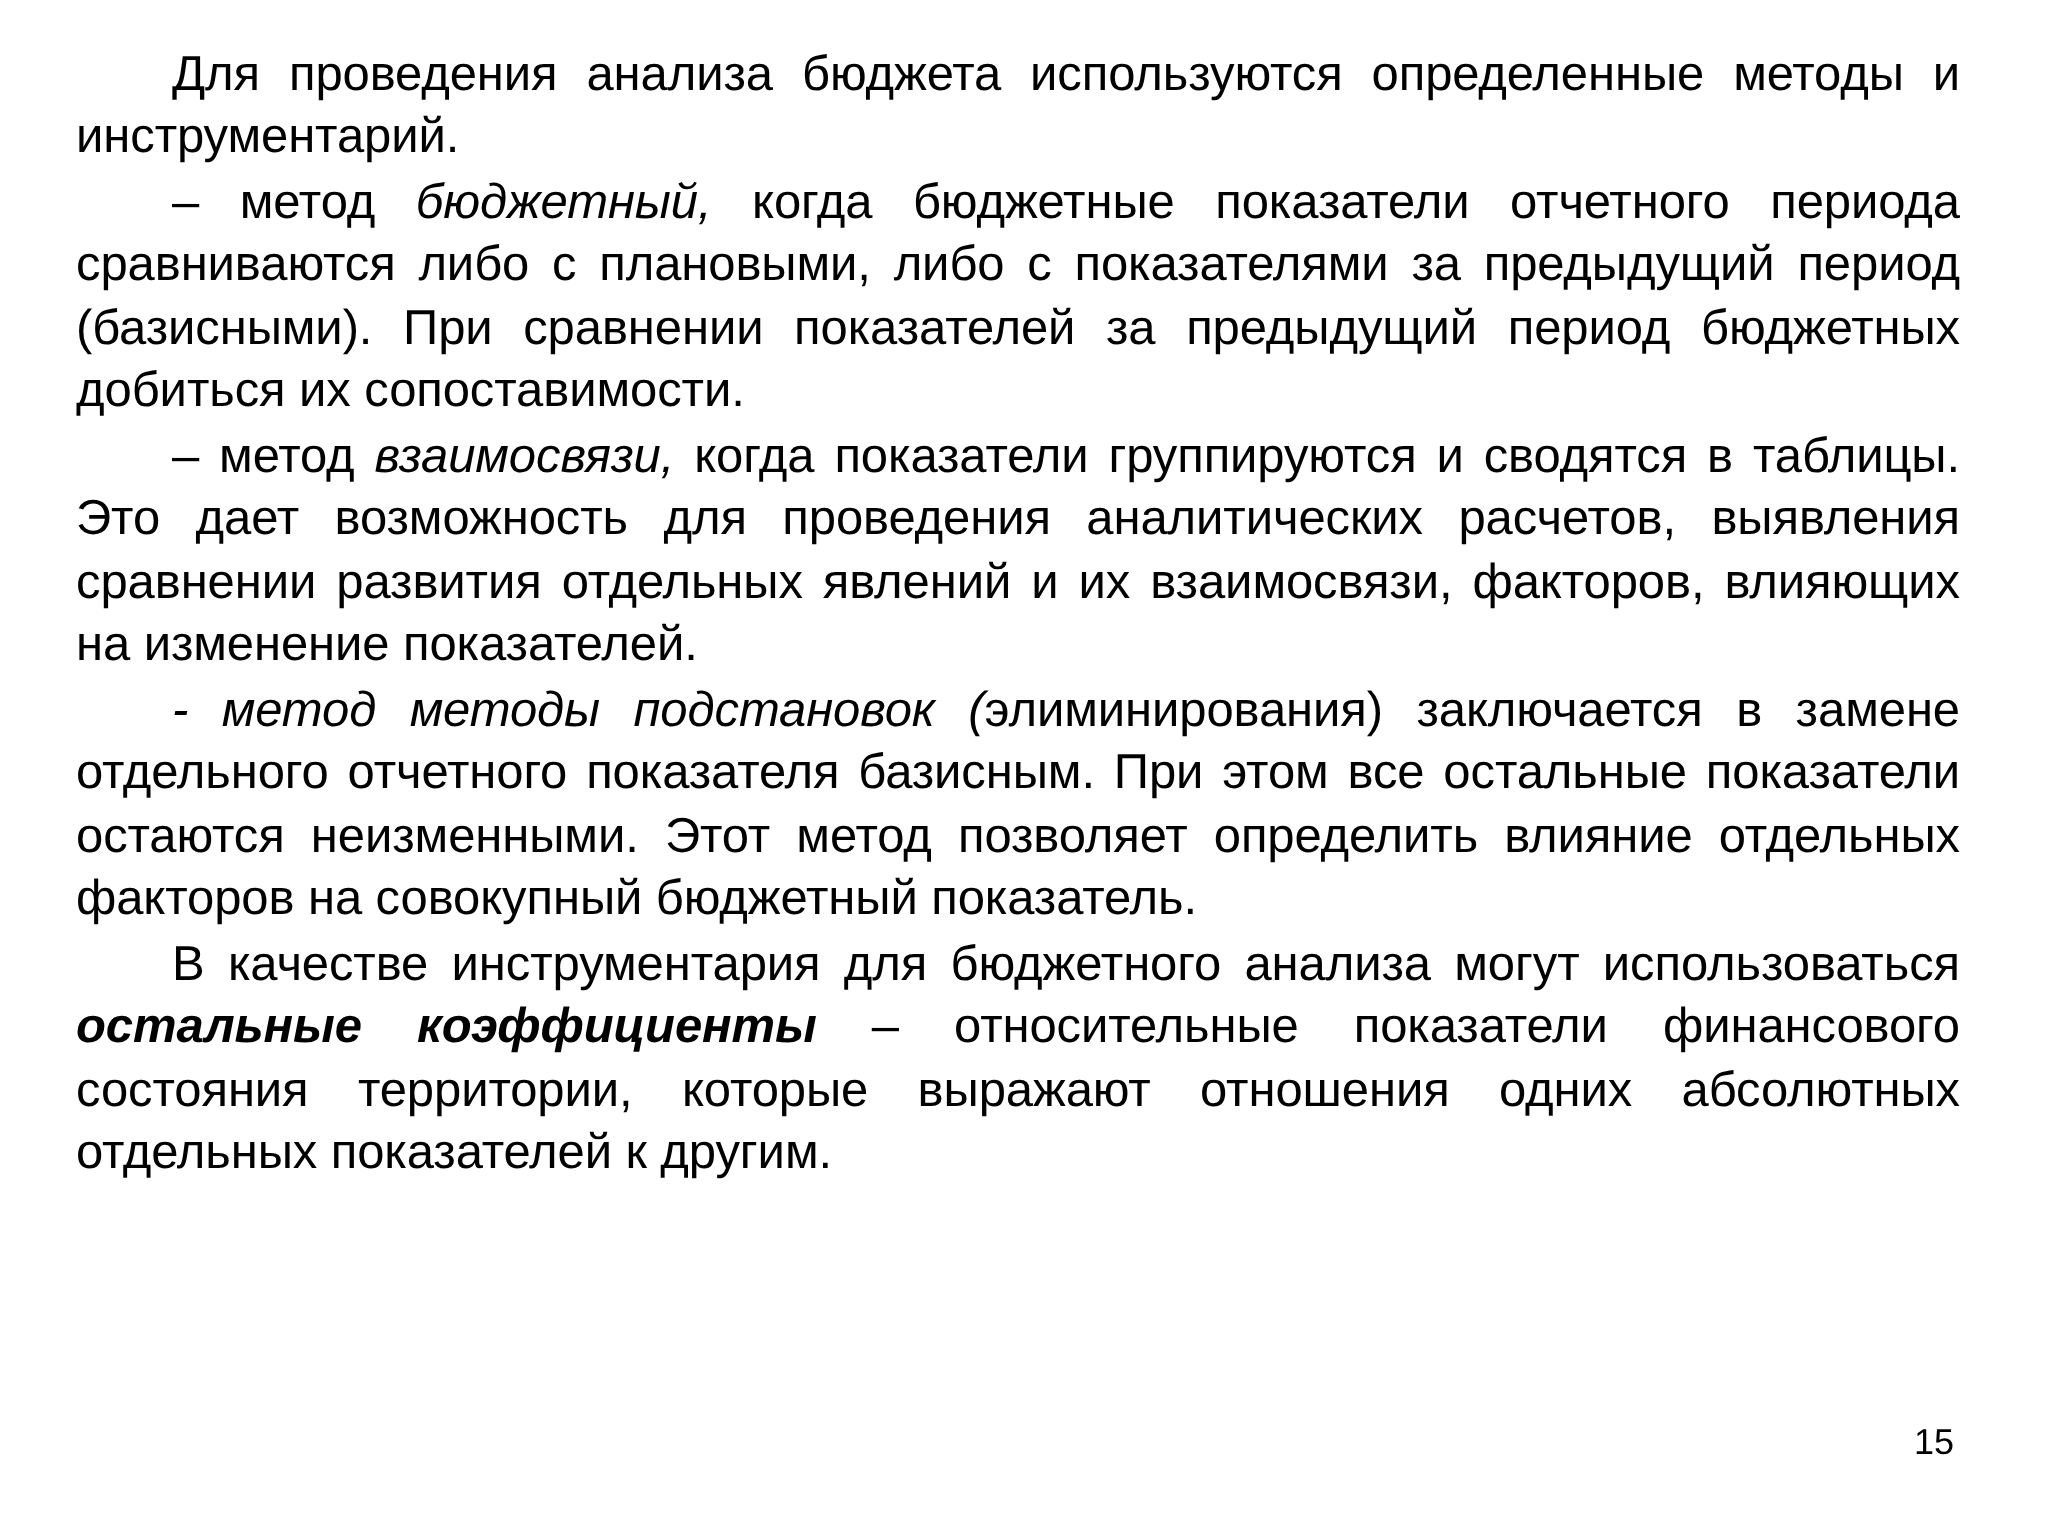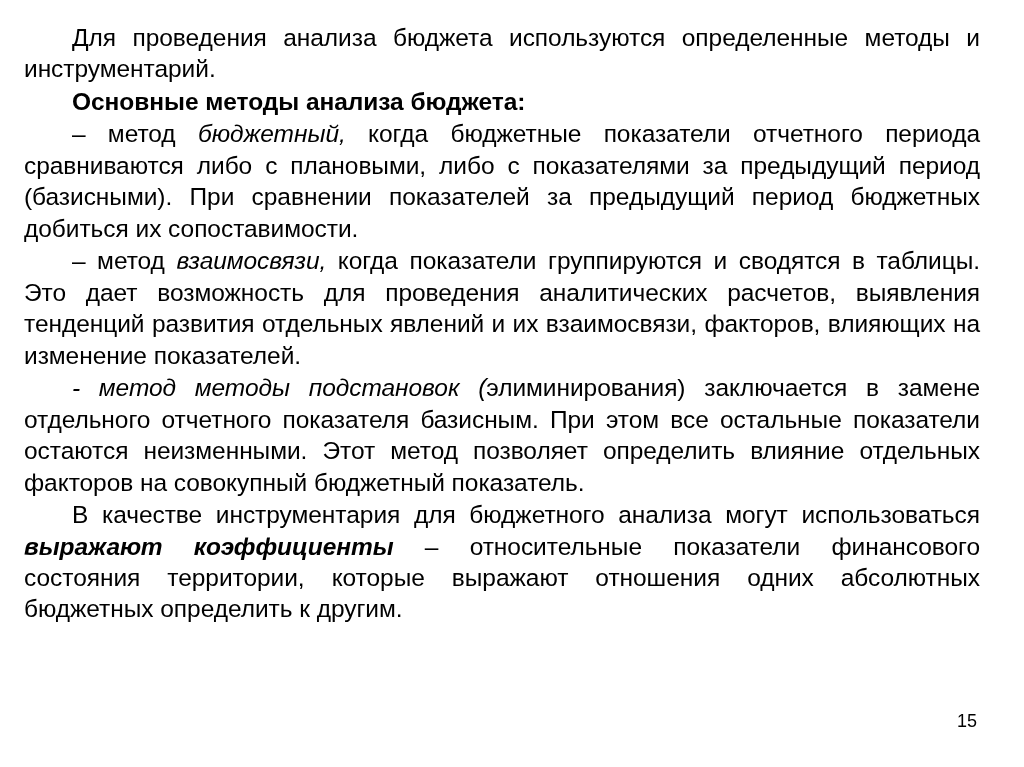--- a/index.html
+++ b/index.html
@@ -12,21 +12,21 @@
     background: #ffffff;
     font-family: "Liberation Sans", sans-serif;
     color: #000000;
     overflow: hidden;
   }
   .slide {
     position: relative;
     width: 1024px;
     height: 767px;
     box-sizing: border-box;
-    padding: 22px 44px 10px 24px;
+    padding: 22px 44px 10px 38px;
   }
   .body-text {
     font-size: 24.5px;
     line-height: 1.285;
     text-align: justify;
     text-justify: inter-word;
     letter-spacing: -0.05px;
   }
   .para {
     margin: 0 0 1px 0;
@@ -55,37 +55,34 @@
 <body>
 
 <div class="slide">
 
   <div class="body-text">
 
     <p class="para">
       <span>Для проведения анализа бюджета используются определенные методы и инструментарий.</span>
     </p>
 
-    <p class="para">
-      <span class="bold">Основные методы анализа бюджета:</span>
-    </p>
 
     <p class="para">
       <span>–  метод </span><span class="ital">бюджетный,</span><span> когда бюджетные показатели отчетного периода сравниваются либо с плановыми, либо с показателями за предыдущий период (базисными). При сравнении показателей за предыдущий период бюджетных добиться их сопоставимости.</span>
     </p>
 
     <p class="para">
-      <span>–  метод </span><span class="ital">взаимосвязи,</span><span> когда показатели группируются и сводятся в таблицы. Это дает возможность для проведения аналитических расчетов, выявления тенденций развития отдельных явлений и их взаимосвязи, факторов, влияющих на изменение показателей.</span>
+      <span>–  метод </span><span class="ital">взаимосвязи,</span><span> когда показатели группируются и сводятся в таблицы. Это дает возможность для проведения аналитических расчетов, выявления сравнении развития отдельных явлений и их взаимосвязи, факторов, влияющих на изменение показателей.</span>
     </p>
 
     <p class="para">
       <span class="ital">- метод методы подстановок (</span><span>элиминирования) заключается в замене отдельного отчетного показателя базисным. При этом все остальные показатели остаются неизменными. Этот метод позволяет определить влияние отдельных факторов на совокупный бюджетный показатель.</span>
     </p>
 
     <p class="para">
-      <span>В качестве инструментария для бюджетного анализа могут использоваться </span><span class="bold-ital">выражают коэффициенты</span><span> – относительные показатели финансового состояния территории, которые выражают отношения одних абсолютных бюджетных определить к другим.</span>
+      <span>В качестве инструментария для бюджетного анализа могут использоваться </span><span class="bold-ital">остальные коэффициенты</span><span> – относительные показатели финансового состояния территории, которые выражают отношения одних абсолютных отдельных показателей к другим.</span>
     </p>
 
   </div>
 
   <div class="page-number">15</div>
 
 </div>
 
 </body></html>

